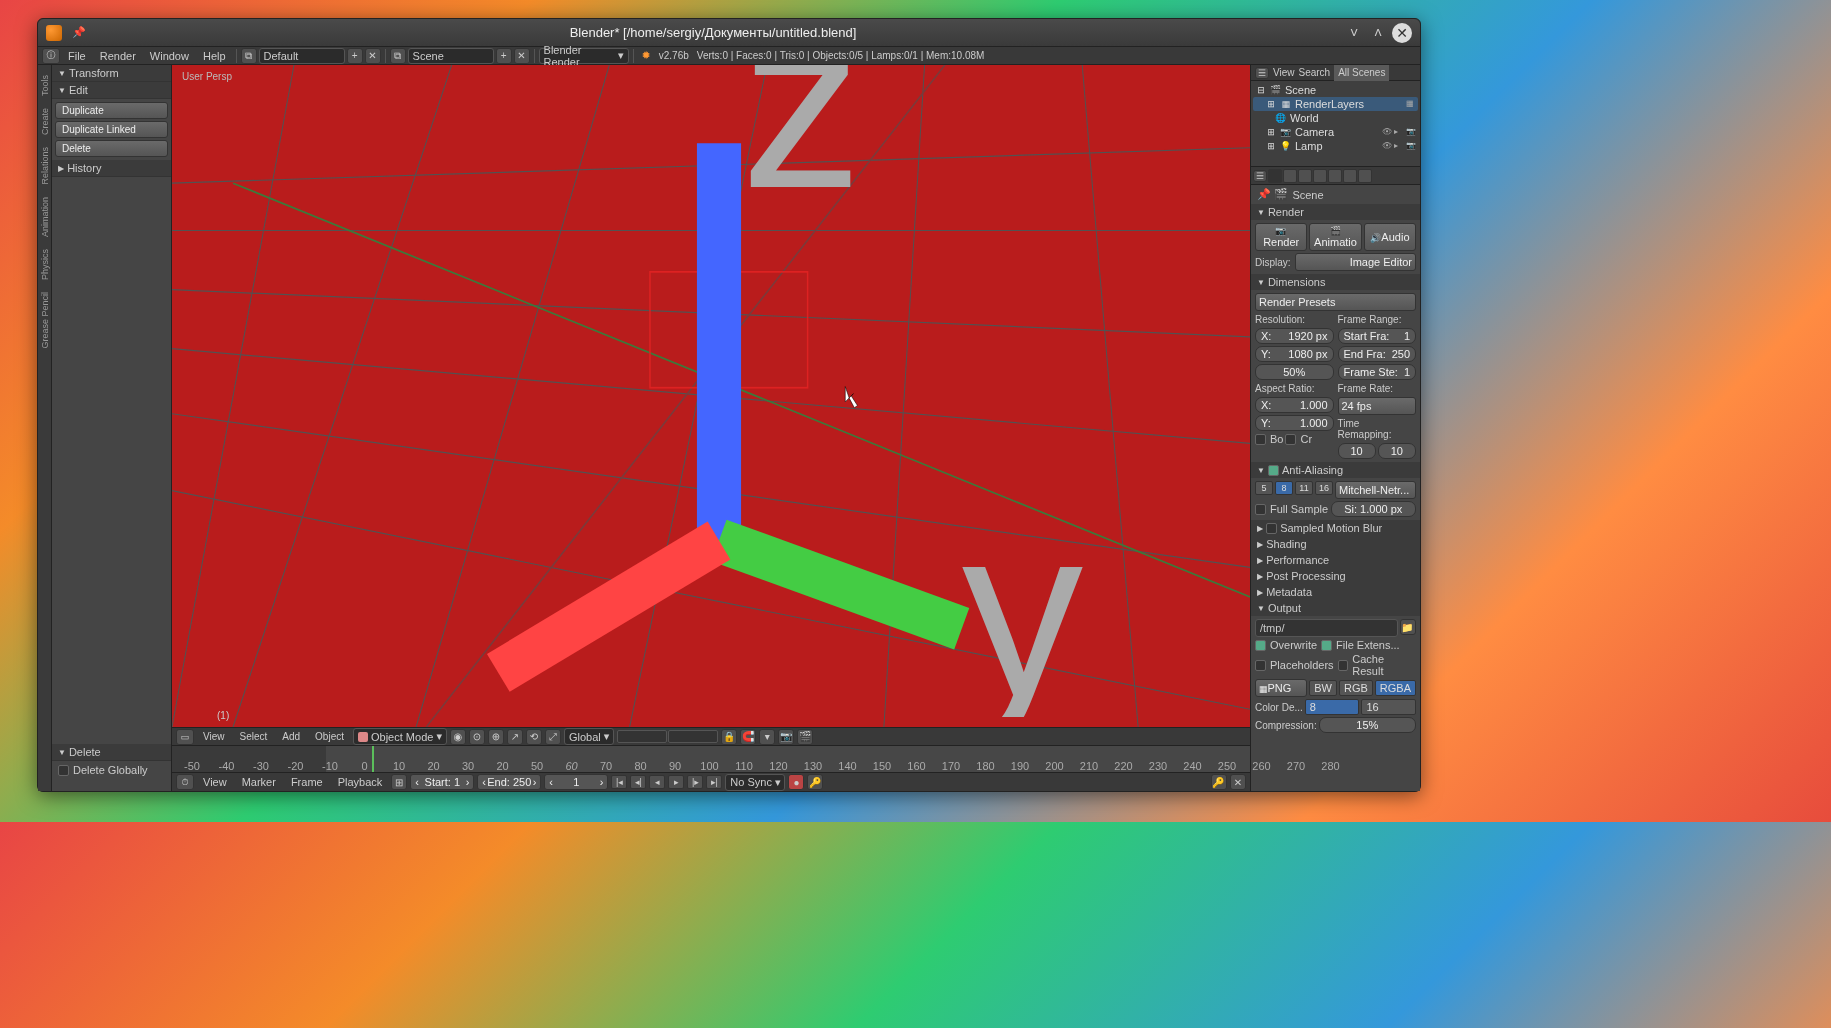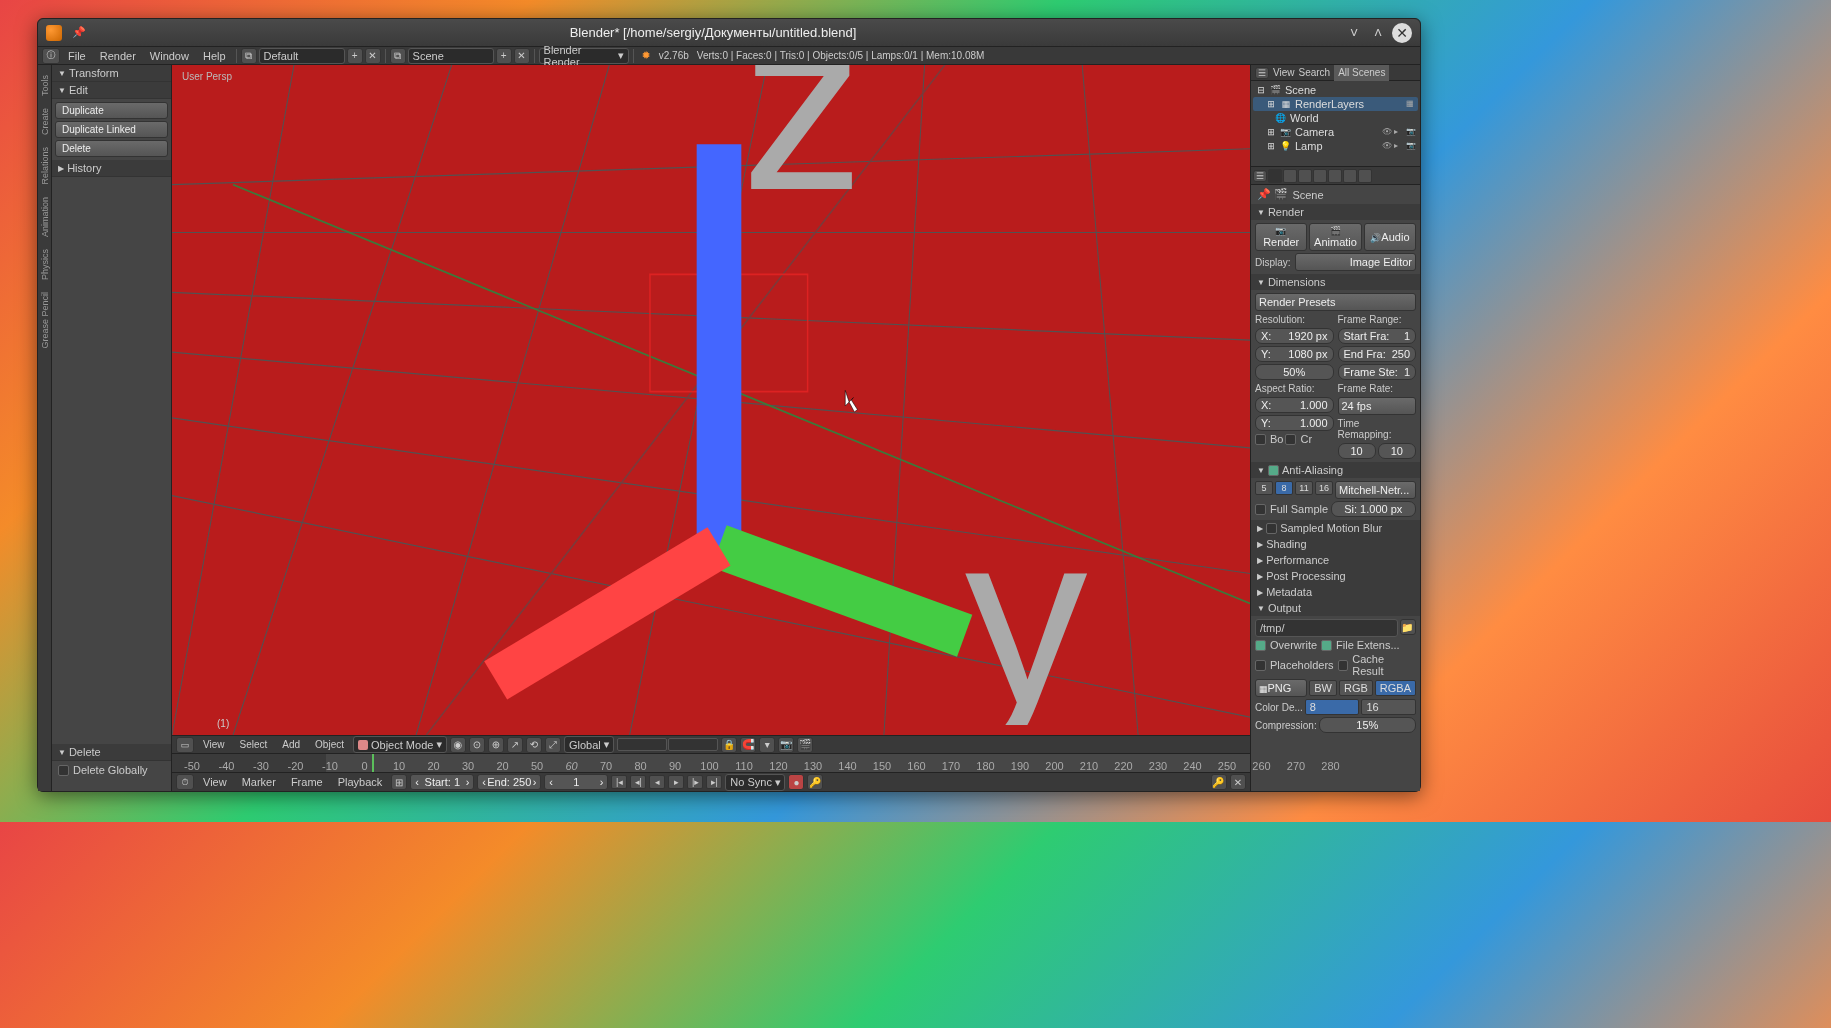--- a/index.html
+++ b/index.html
@@ -40,21 +40,21 @@
 .viewport svg { width: 100%; height: 100%; }
 .vp-label { position: absolute; top: 6px; left: 10px; color: #bbb; font-size: 10px; }
 .vp-layer { position: absolute; bottom: 6px; left: 45px; color: #ccc; font-size: 10px; }
 .axis-gizmo { position: absolute; bottom: 10px; left: 8px; width: 30px; height: 30px; }
 
 .vp-footer { height: 18px; background: #393939; border-top: 1px solid #222; display: flex; align-items: center; padding: 0 4px; gap: 3px; }
 .vp-footer .menu-item { font-size: 10px; }
 .mode-combo { background: #2b2b2b; border: 1px solid #555; padding: 1px 4px; border-radius: 3px; color: #ccc; font-size: 10px; display: flex; align-items: center; gap: 3px; }
 .icon-sq { width: 10px; height: 10px; background: #888; border-radius: 2px; }
 
-.timeline-area { height: 38px; display: flex; flex-direction: column; border-top: 1px solid #222; }
+.timeline-area { height: 46px; display: flex; flex-direction: column; border-top: 1px solid #222; }
 .timeline-ruler { flex: 1; background: #3a3a3a; position: relative; border-bottom: 1px solid #222; }
 .timeline-ruler .active-region { position: absolute; left: 154px; right: 0; top: 0; bottom: 0; background: #474747; }
 .timeline-ruler .cursor { position: absolute; left: 200px; top: 0; bottom: 0; width: 2px; background: #5bbf5b; }
 .timeline-ticks { position: absolute; bottom: 0; left: 0; right: 0; height: 12px; display: flex; color: #aaa; font-size: 9px; }
 .tick { position: absolute; bottom: 0; transform: translateX(-50%); }
 .timeline-footer { height: 18px; background: #393939; display: flex; align-items: center; padding: 0 4px; gap: 3px; }
 .num-field { background: #555; border: 1px solid #333; border-radius: 3px; color: #eee; padding: 1px 4px; font-size: 10px; display: flex; align-items: center; }
 .num-field.wide { width: 64px; justify-content: space-between; }
 .play-btn { width: 16px; height: 14px; background: #505050; border: 1px solid #333; border-radius: 2px; color: #ccc; display: flex; align-items: center; justify-content: center; font-size: 9px; cursor: pointer; }
 

